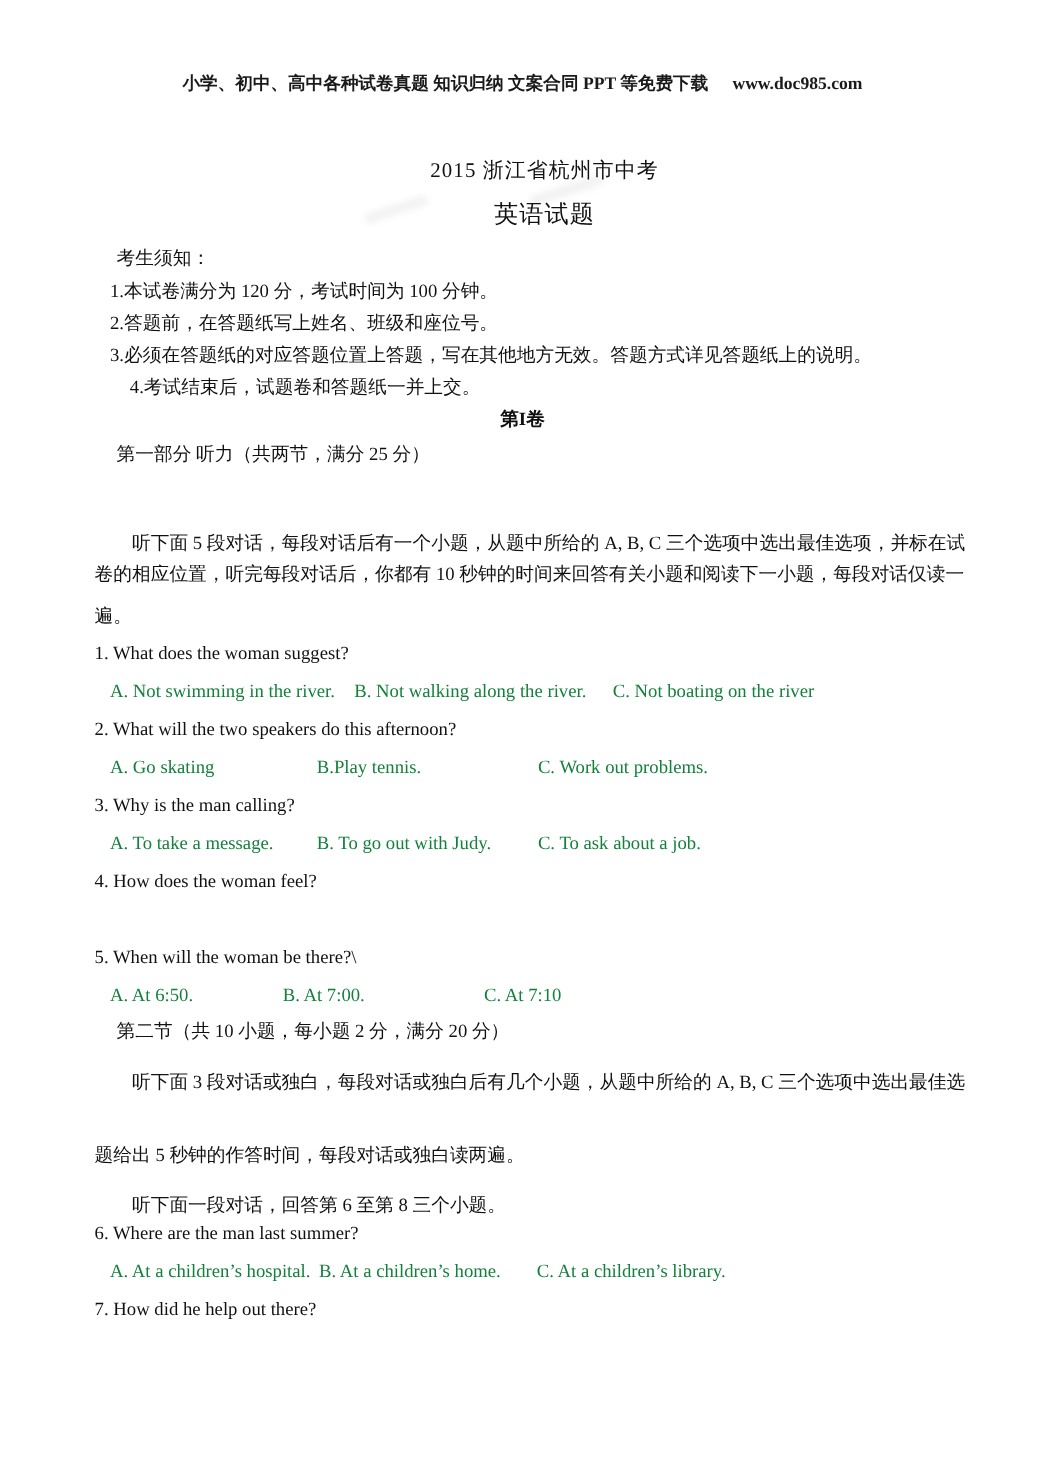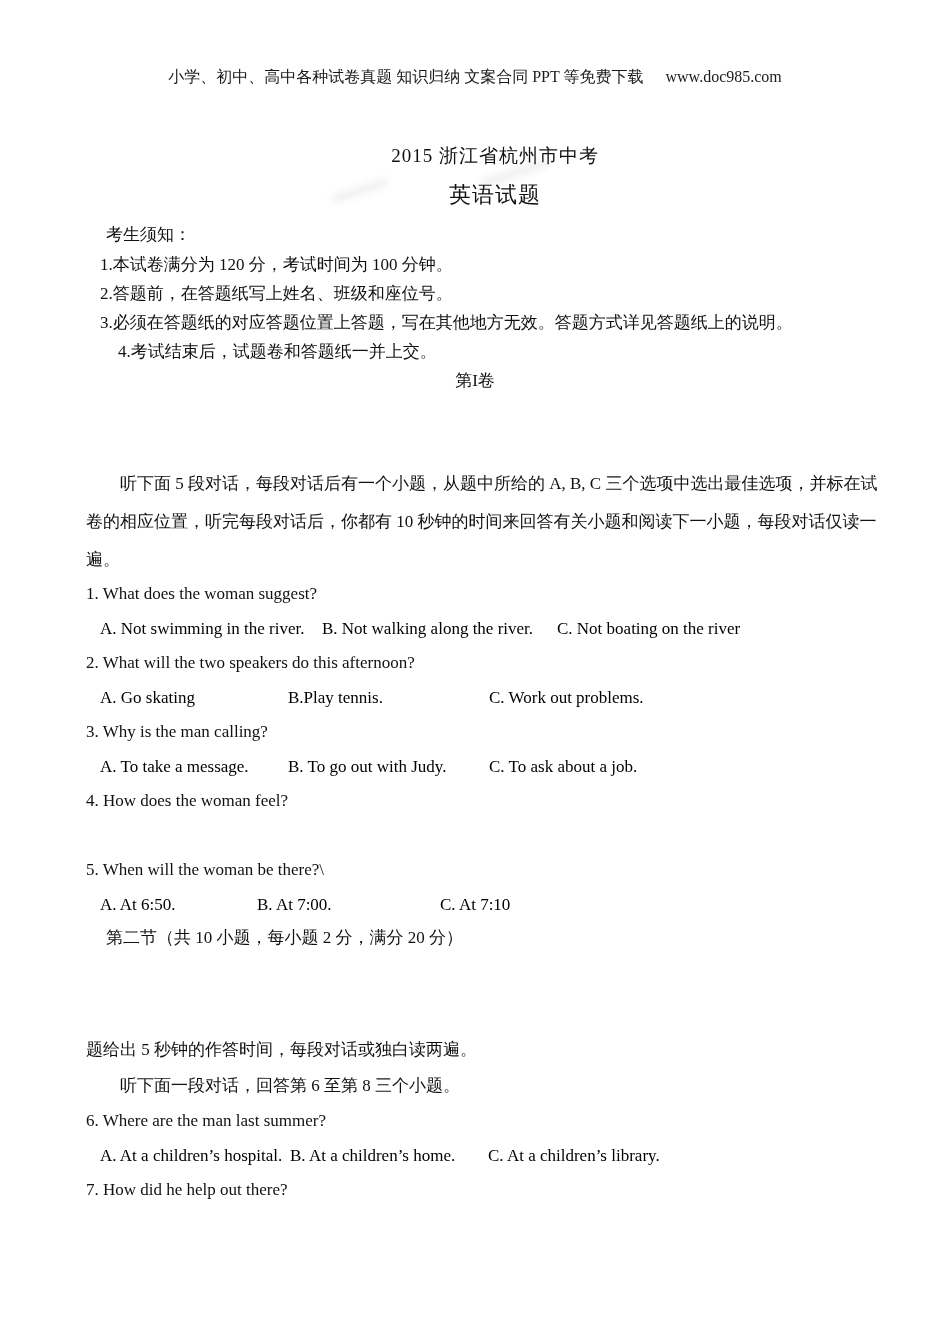--- a/index.html
+++ b/index.html
@@ -13,36 +13,36 @@
     overflow: hidden;
   }
   .line {
     position: absolute;
     left: 86px;
     font-size: 17px;
     line-height: 22px;
     white-space: nowrap;
     color: #111111;
   }
-  .center { left: 0; width: 100%; text-align: center; }
+  .center { left: 0; width: 100%; text-align: center; font-weight: bold; }
   .bold { font-weight: 400; padding-left: 20px; }
   .header-line { font-size: 16px; color: #1a1a1a; }
   .header-line .url { margin-left: 22px; }
   .title-line { font-size: 19px; line-height: 24px; letter-spacing: 1px; }
   .subtitle-line { font-size: 22px; line-height: 23px; letter-spacing: 1px; }
   .indent1 { left: 100px; }
   .indent2 { left: 118px; }
-  .para-indent { left: 120px; }
+  .para-indent { left: 120px; margin-top: 10px; }
   .opts { position: absolute; left: 0; width: 100%; height: 22px; }
   .opt {
     position: absolute;
     font-size: 17px;
     line-height: 22px;
     white-space: nowrap;
-    color: #000000;
+    color: #15803d;
   }
   .opts .o1 { left: 100px; }
   .opts-q1 .o2 { left: 322px; }  .opts-q1 .o3 { left: 557px; }
   .opts-q2 .o2 { left: 288px; }  .opts-q2 .o3 { left: 489px; }
   .opts-q3 .o2 { left: 288px; }  .opts-q3 .o3 { left: 489px; }
   .opts-q4 .o2 { left: 247px; }  .opts-q4 .o3 { left: 464px; }
   .opts-q5 .o2 { left: 257px; }  .opts-q5 .o3 { left: 440px; }
   .opts-q6 .o2 { left: 290px; }  .opts-q6 .o3 { left: 488px; }
   .smudge {
     position: absolute;
@@ -68,20 +68,21 @@
   <div class="line center bold subtitle-line" style="top:183px">英语试题</div>
 
   <div class="line bold" style="top:224px">考生须知：</div>
   <div class="line indent1" style="top:254px">1.本试卷满分为 120 分，考试时间为 100 分钟。</div>
   <div class="line indent1" style="top:283px">2.答题前，在答题纸写上姓名、班级和座位号。</div>
   <div class="line indent1" style="top:312px">3.必须在答题纸的对应答题位置上答题，写在其他地方无效。答题方式详见答题纸上的说明。</div>
   <div class="line indent2" style="top:341px">4.考试结束后，试题卷和答题纸一并上交。</div>
 
   <div class="line center" style="top:370px">第I卷</div>
 
+  <div class="line bold" style="top:402px">第一部分 听力（共两节，满分 25 分）</div>
 
   <div class="line para-indent" style="top:473px">听下面 5 段对话，每段对话后有一个小题，从题中所给的 A, B, C 三个选项中选出最佳选项，并标在试</div>
   <div class="line" style="top:511px">卷的相应位置，听完每段对话后，你都有 10 秒钟的时间来回答有关小题和阅读下一小题，每段对话仅读一</div>
   <div class="line" style="top:549px">遍。</div>
 
   <div class="line" style="top:583px">1. What does the woman suggest?</div>
   <div class="opts opts-q1" style="top:618px">
     <span class="opt o1">A. Not swimming in the river.</span>
     <span class="opt o2">B. Not walking along the river.</span>
     <span class="opt o3">C. Not boating on the river</span>
@@ -105,20 +106,21 @@
 
   <div class="line" style="top:859px">5. When will the woman be there?\</div>
   <div class="opts opts-q5" style="top:894px">
     <span class="opt o1">A. At 6:50.</span>
     <span class="opt o2">B. At 7:00.</span>
     <span class="opt o3">C. At 7:10</span>
   </div>
 
   <div class="line bold" style="top:927px">第二节（共 10 小题，每小题 2 分，满分 20 分）</div>
 
+  <div class="line para-indent" style="top:963px">听下面 3 段对话或独白，每段对话或独白后有几个小题，从题中所给的 A, B, C 三个选项中选出最佳选</div>
   <div class="line" style="top:1039px">题给出 5 秒钟的作答时间，每段对话或独白读两遍。</div>
   <div class="line para-indent" style="top:1075px">听下面一段对话，回答第 6 至第 8 三个小题。</div>
 
   <div class="line" style="top:1110px">6. Where are the man last summer?</div>
   <div class="opts opts-q6" style="top:1145px">
     <span class="opt o1">A. At a children’s hospital.</span>
     <span class="opt o2">B. At a children’s home.</span>
     <span class="opt o3">C. At a children’s library.</span>
   </div>
 

